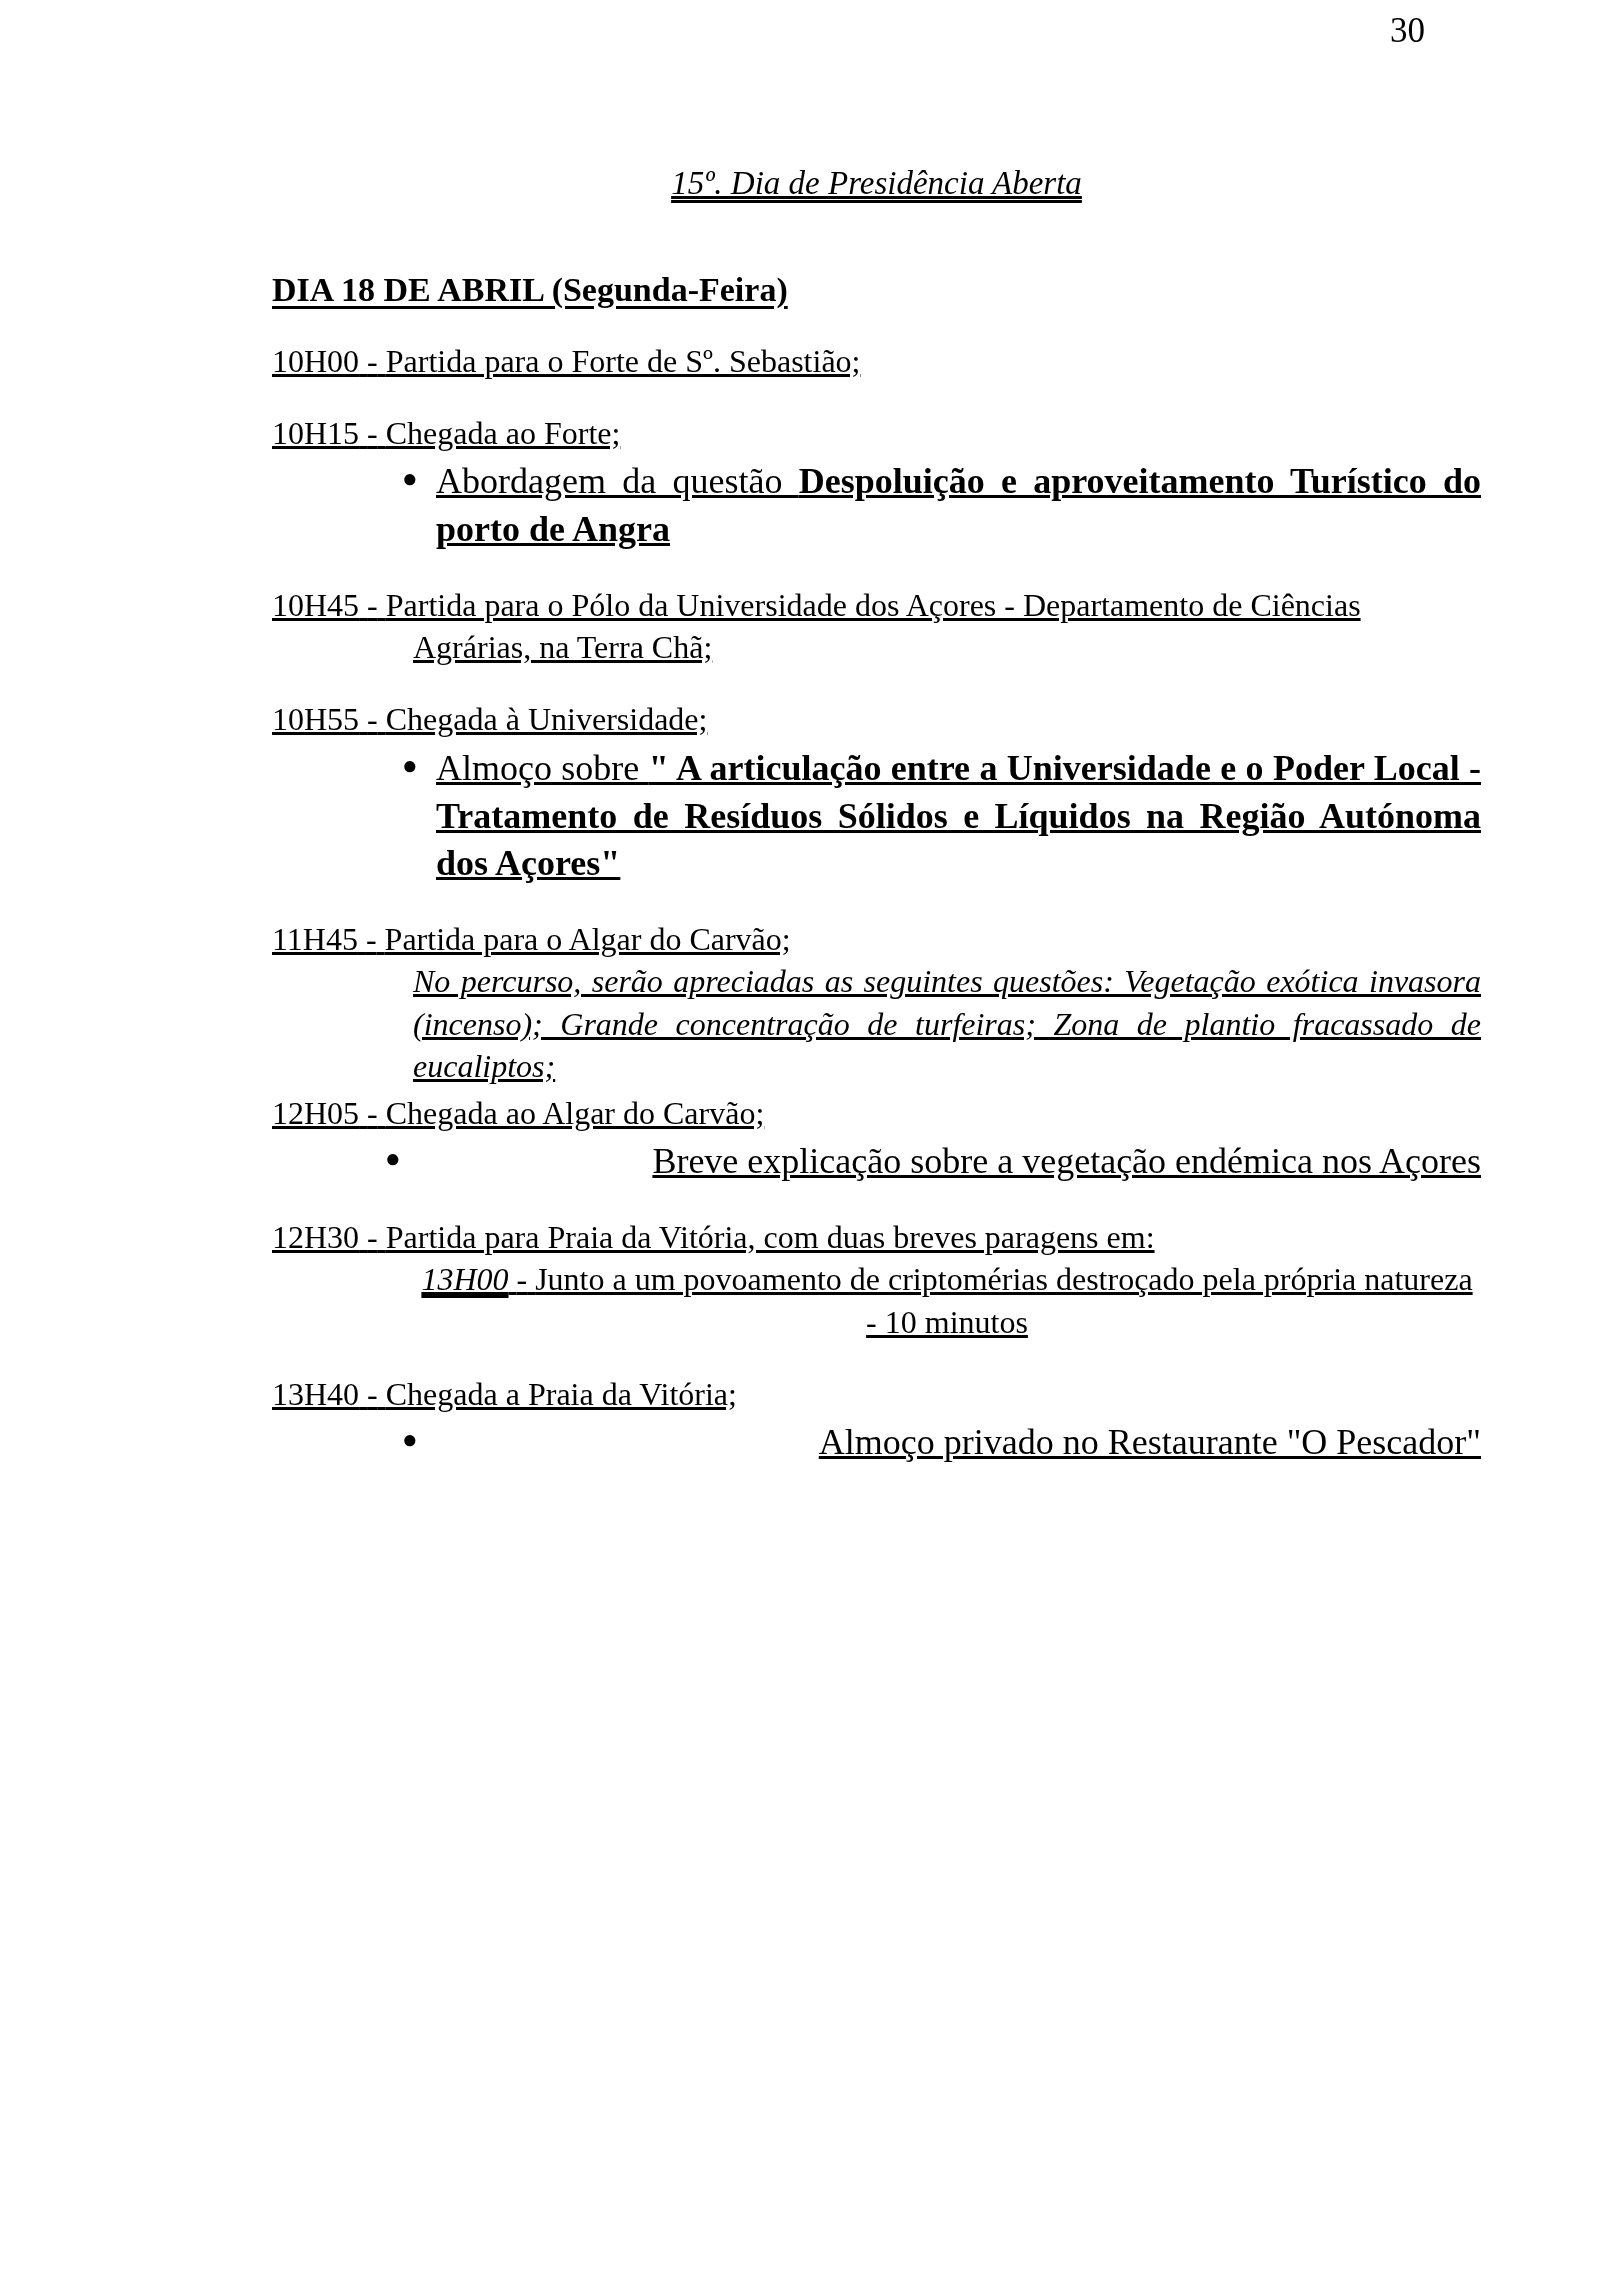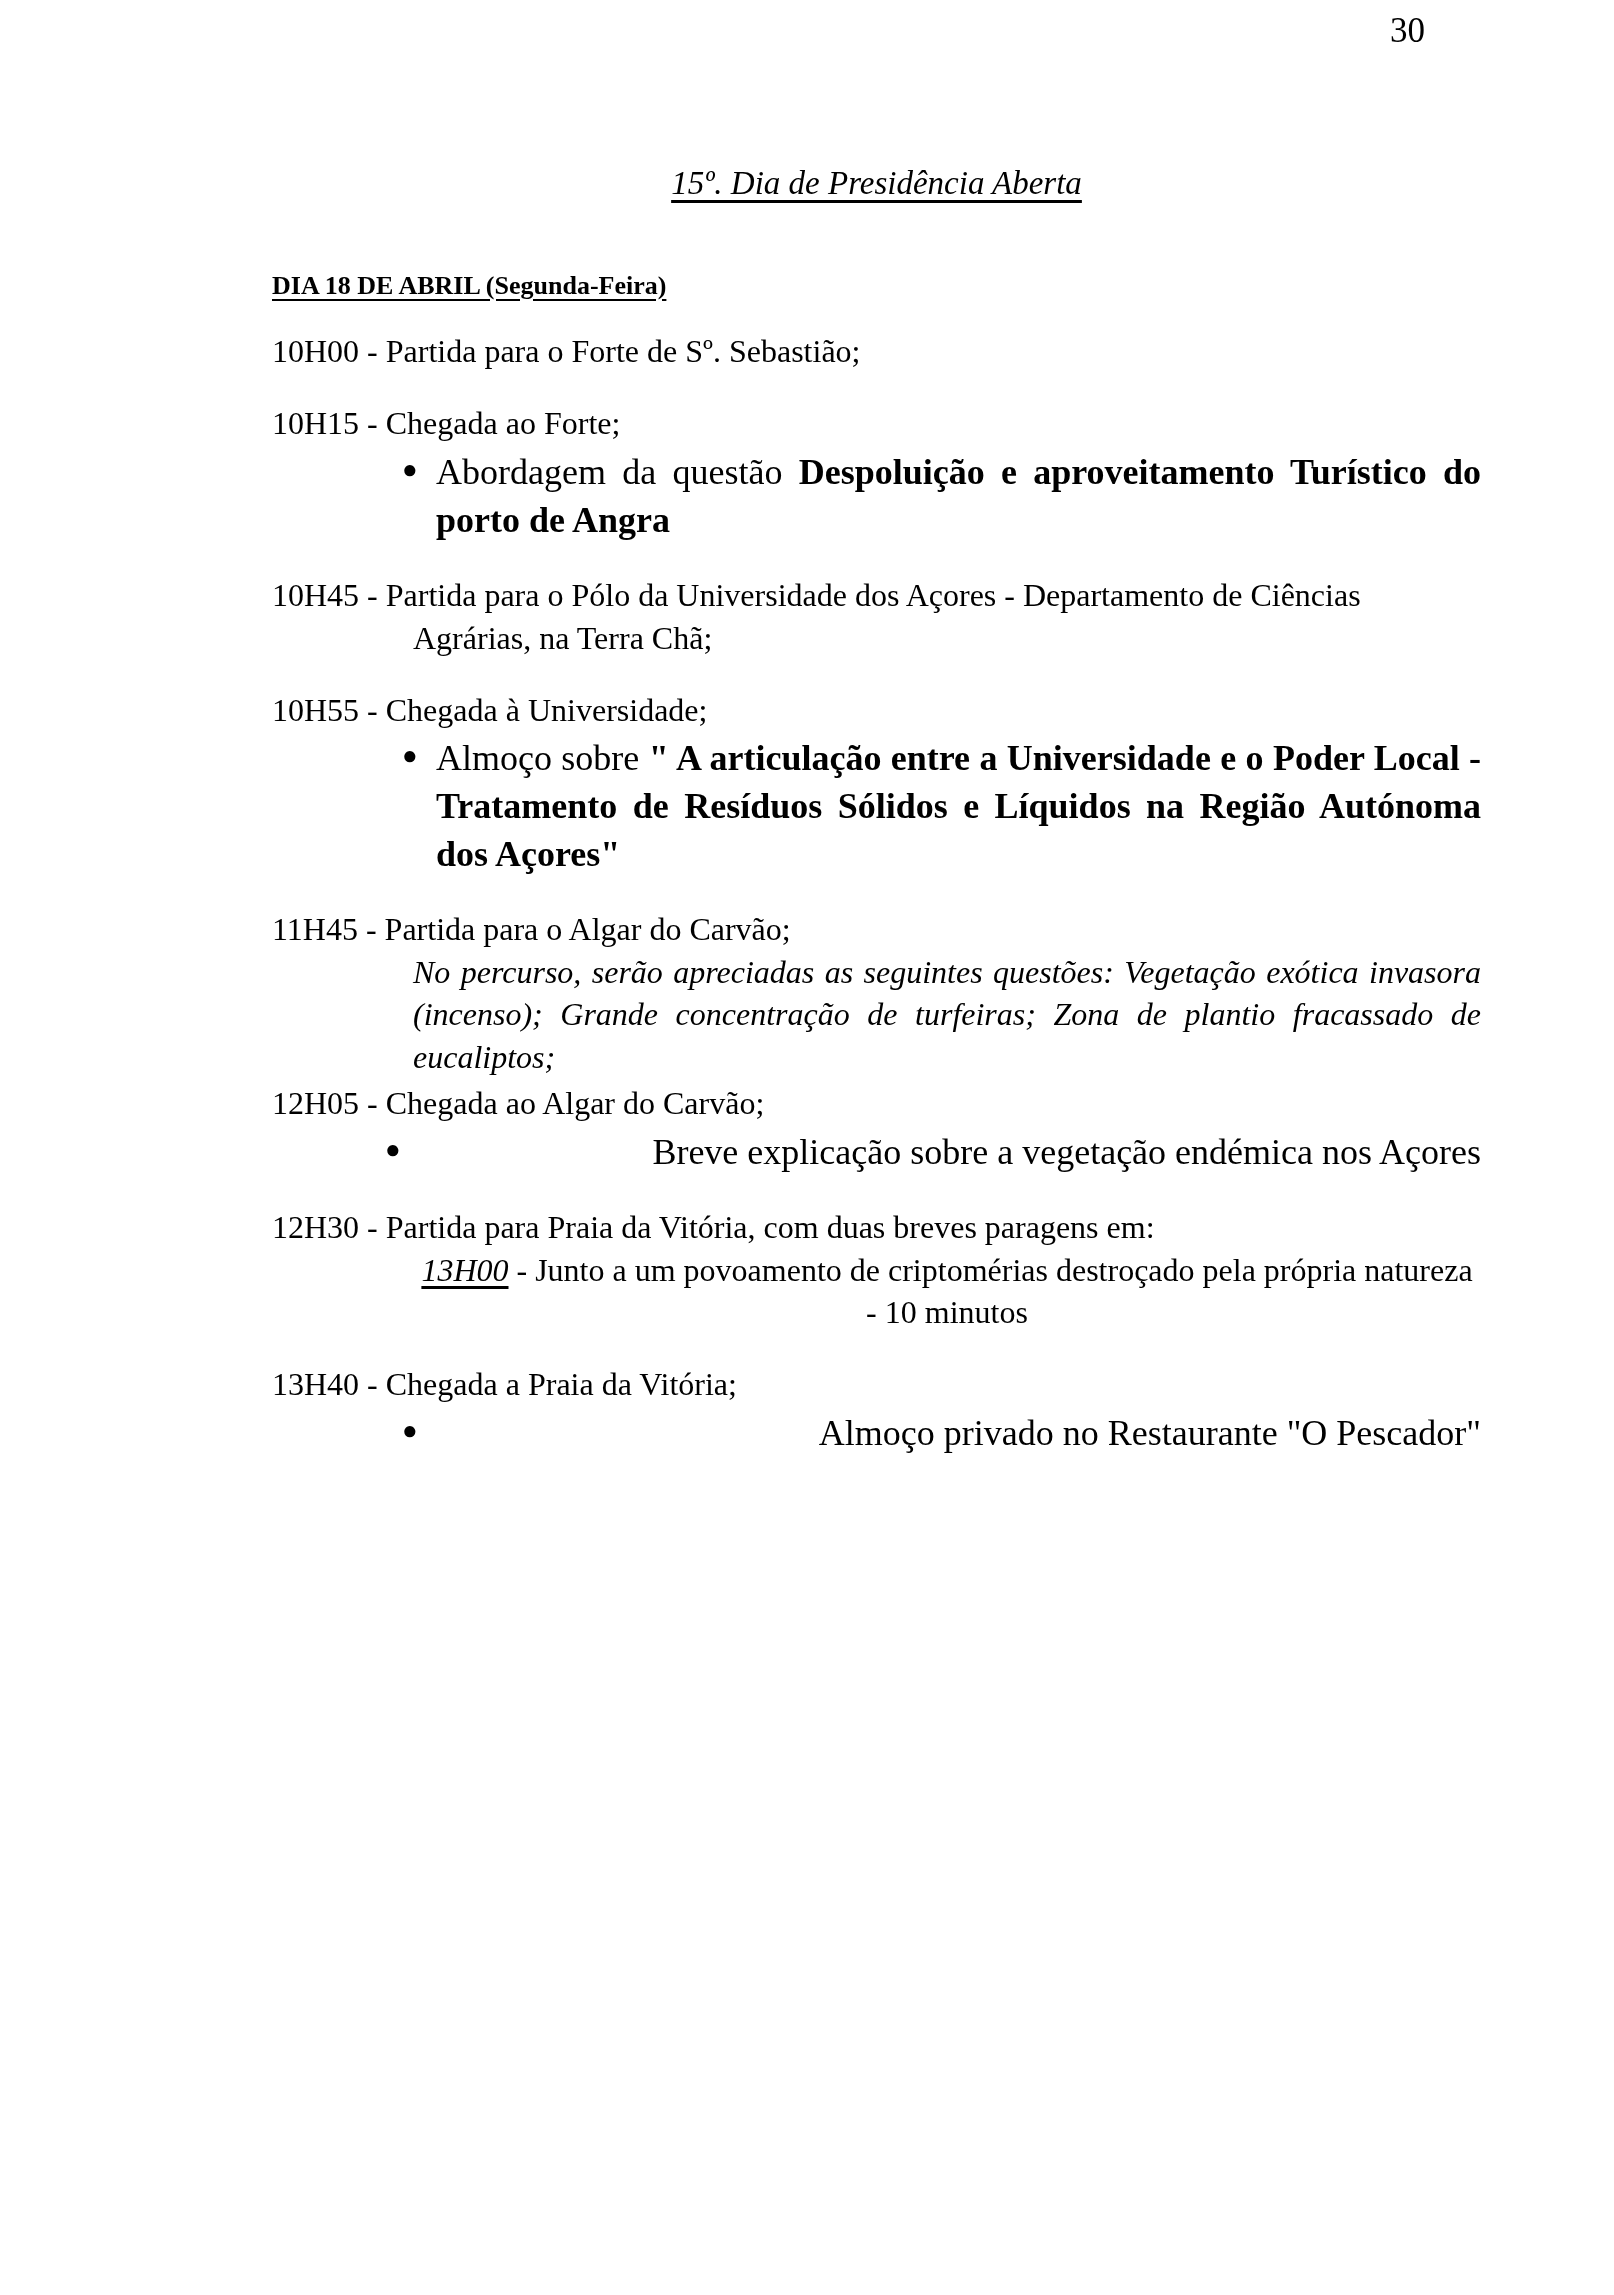--- a/index.html
+++ b/index.html
@@ -35,38 +35,39 @@
     font-size: 35px;
     line-height: 1.1;
   }
 
   
   .content {
     position: absolute;
     left: 223px;
     top: 164px;
     width: 1209px;
+    text-decoration: underline;
   }
 
   .doc-title {
     text-align: center;
     font-style: italic;
     font-size: 33px;
     line-height: 1.2;
     margin: 0 0 0 0;
     padding: 0;
   }
   .doc-title .u {
     text-decoration: underline;
     text-underline-offset: 5.9px;
   }
 
   .day-heading {
     font-weight: bold;
-    font-size: 26px;
+    font-size: 34px;
     line-height: 1.2;
     margin: 66px 0 0 0;
     text-decoration: underline;
     text-underline-offset: 5.2px;
     display: inline-block;
     text-align: center;
   }
 
   .entry {
     margin-top: 29.5px;

